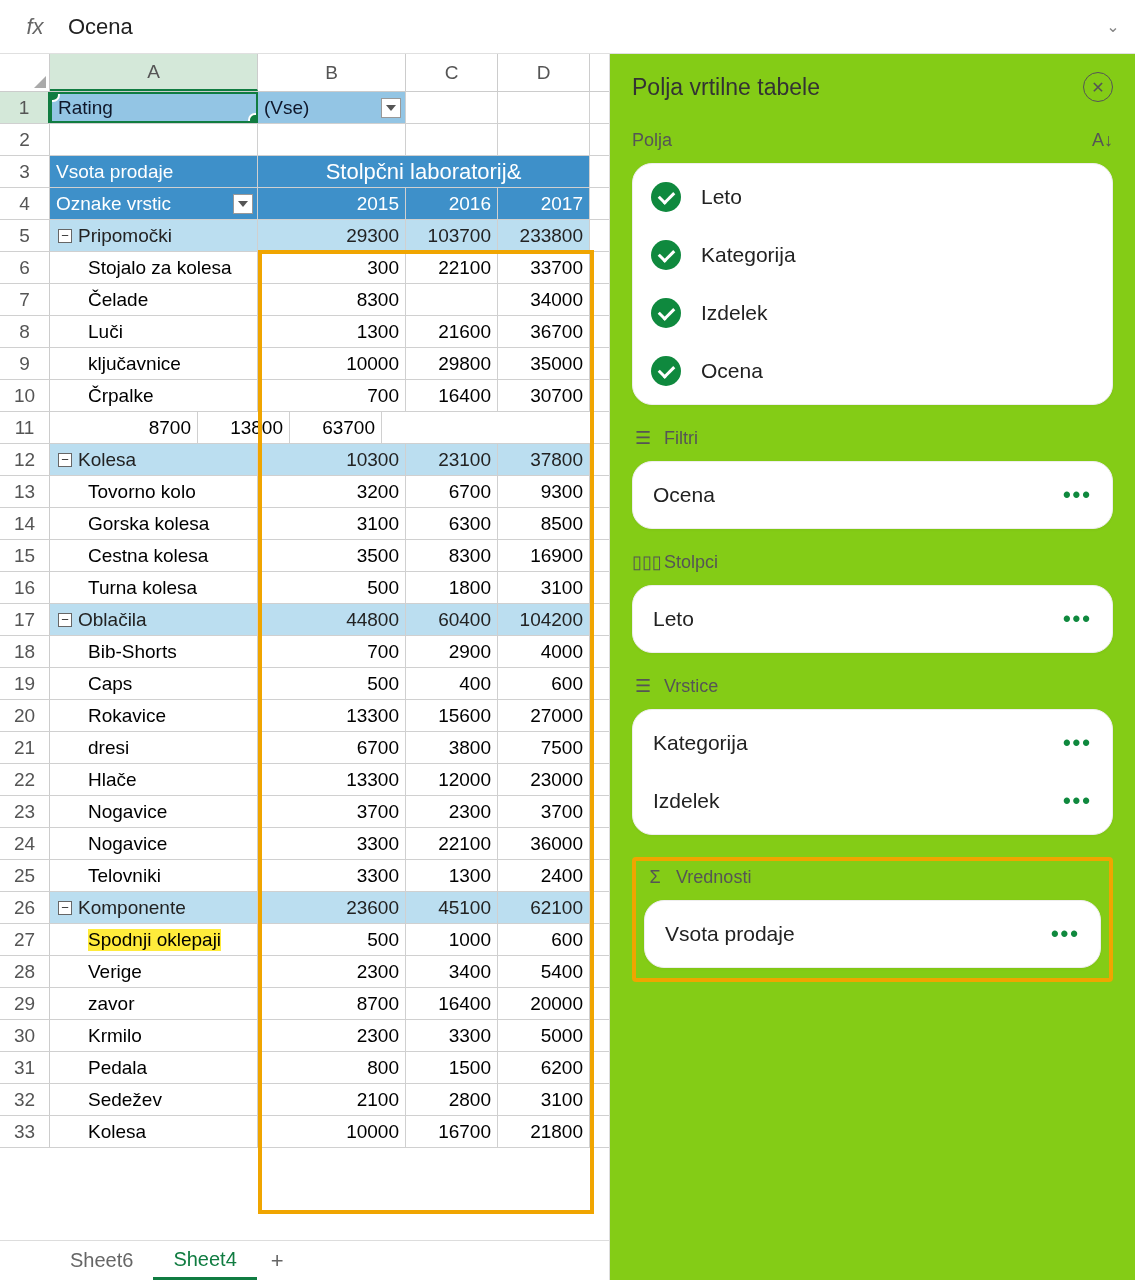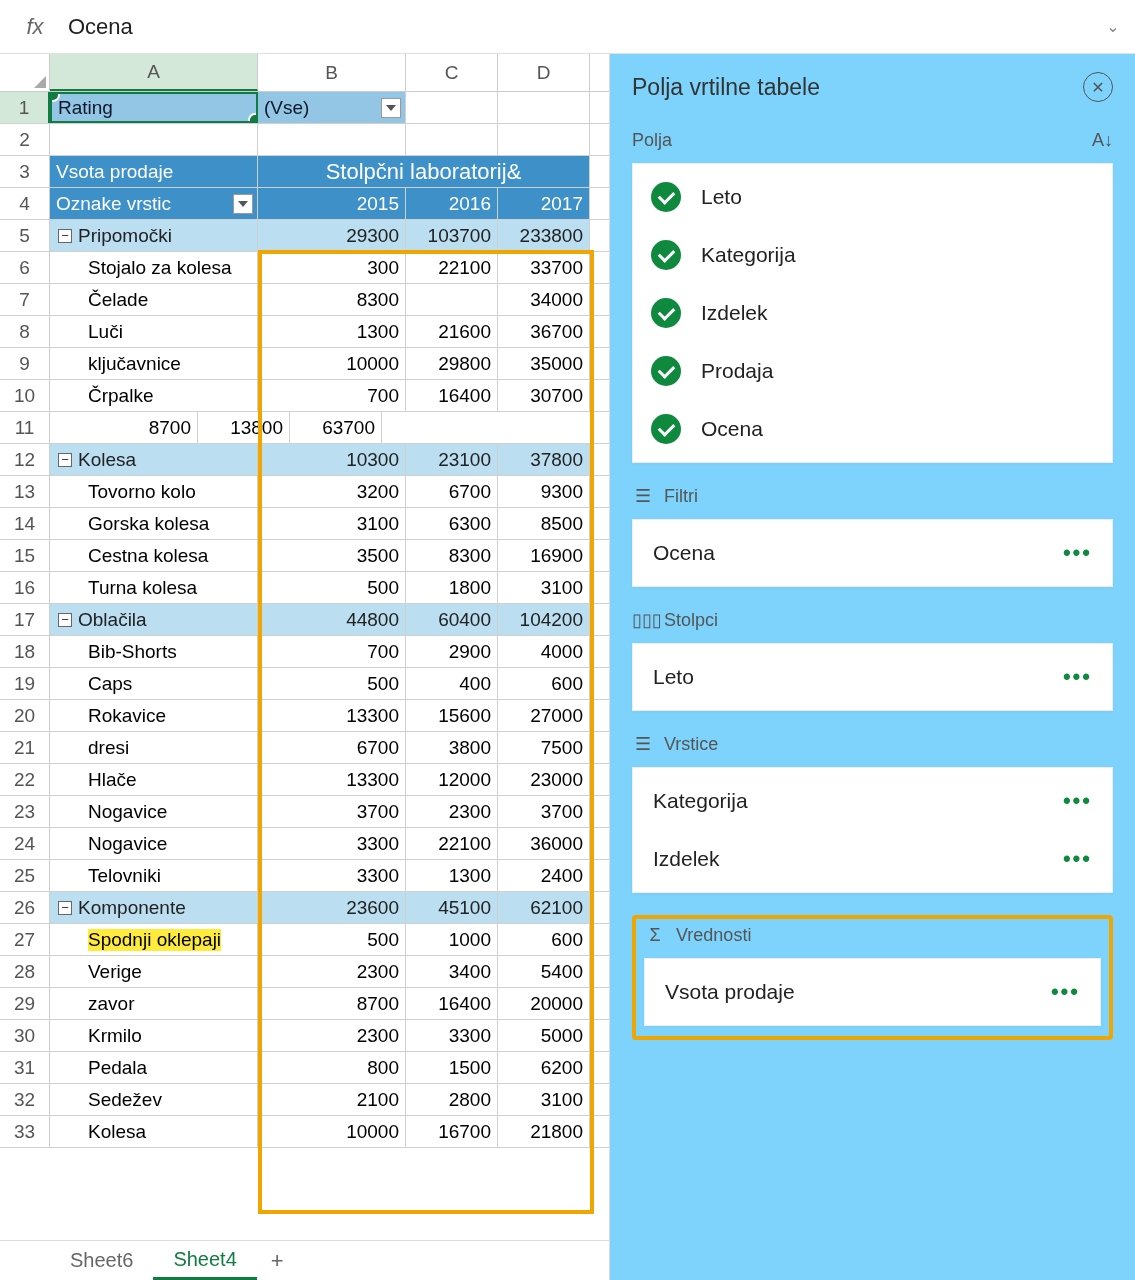--- a/index.html
+++ b/index.html
@@ -31,27 +31,27 @@
 .a1b:before{top:-6px;left:-6px}.a1b:after{bottom:-6px;right:-6px}
 .dd{position:absolute;right:4px;top:6px;width:20px;height:20px;border:1px solid #999;background:#fff;display:flex;align-items:center;justify-content:center}
 .dd:after{content:"";width:0;height:0;border-left:5px solid transparent;border-right:5px solid transparent;border-top:6px solid #555}
 .exp{display:inline-flex;width:14px;height:14px;border:1px solid #666;align-items:center;justify-content:center;font-size:13px;line-height:1;margin-right:6px;background:#fff;color:#333}
 .hl{background:#ffeb3b}
 .goldbox{position:absolute;border:4px solid #f0a500;pointer-events:none}
 .tabs{display:flex;height:40px;align-items:center;border-top:1px solid #ddd;padding-left:50px;font-size:20px;color:#666}
 .tab{padding:6px 20px}
 .tab.act{color:#107c41;border-bottom:3px solid #107c41}
 .plus{padding:6px 14px;font-size:22px}
-.pane{flex:1;padding:18px 22px;overflow:auto;background:#7dd3fc}
+.pane{flex:1;padding:18px 22px;overflow:auto;background:#84cc16}
 .ptop{display:flex;align-items:center;justify-content:space-between;margin-bottom:28px}
 .ptitle{font-size:23px;color:#333}
 .close{width:30px;height:30px;border:1.5px solid #555;border-radius:50%;display:flex;align-items:center;justify-content:center;font-size:16px;color:#555}
 .sec{display:flex;align-items:flex-end;justify-content:space-between;font-size:18px;color:#555;margin:22px 0 12px}
 .slab{display:flex;align-items:center;gap:10px}
-.card{background:#fff;border:1px solid #eee;border-radius:0;padding:4px 10px;box-shadow:0 1px 3px rgba(0,0,0,.04);margin-bottom:22px}
+.card{background:#fff;border:1px solid #eee;border-radius:20px;padding:4px 10px;box-shadow:0 1px 3px rgba(0,0,0,.04);margin-bottom:22px}
 .frow{display:flex;align-items:center;padding:14px 8px;font-size:21px;color:#222}
 .chk{width:30px;height:30px;border-radius:50%;background:#0f893e;display:flex;align-items:center;justify-content:center;margin-right:20px}
 .chk:after{content:"";width:12px;height:7px;border-left:3px solid #fff;border-bottom:3px solid #fff;transform:rotate(-45deg);margin-top:-3px}
 .zrow{display:flex;align-items:center;justify-content:space-between;padding:16px 10px;font-size:21px;color:#222}
 .dots{color:#0f893e;font-size:22px;letter-spacing:2px;font-weight:bold}
 .goldp{border:4px solid #f0a500;border-radius:4px;padding:6px 8px;margin-top:4px}
 .ic{width:22px;display:inline-block;text-align:center;font-size:18px}
 </style>
 </head>
 <body>
@@ -386,24 +386,20 @@
         <div class="frow">
           <span class="chk"></span>
           <span>Kategorija</span>
         </div>
         <div class="frow">
           <span class="chk"></span>
           <span>Izdelek</span>
         </div>
         <div class="frow">
           <span class="chk"></span>
-          <span>Prodaja</span>
-        </div>
-        <div class="frow">
-          <span class="chk"></span>
           <span>Ocena</span>
         </div>
       </div>
 
  <div class="sec">
         <span class="slab">
           <span class="ic">☰</span>
           <span>Filtri</span>
         </span>
       </div>

